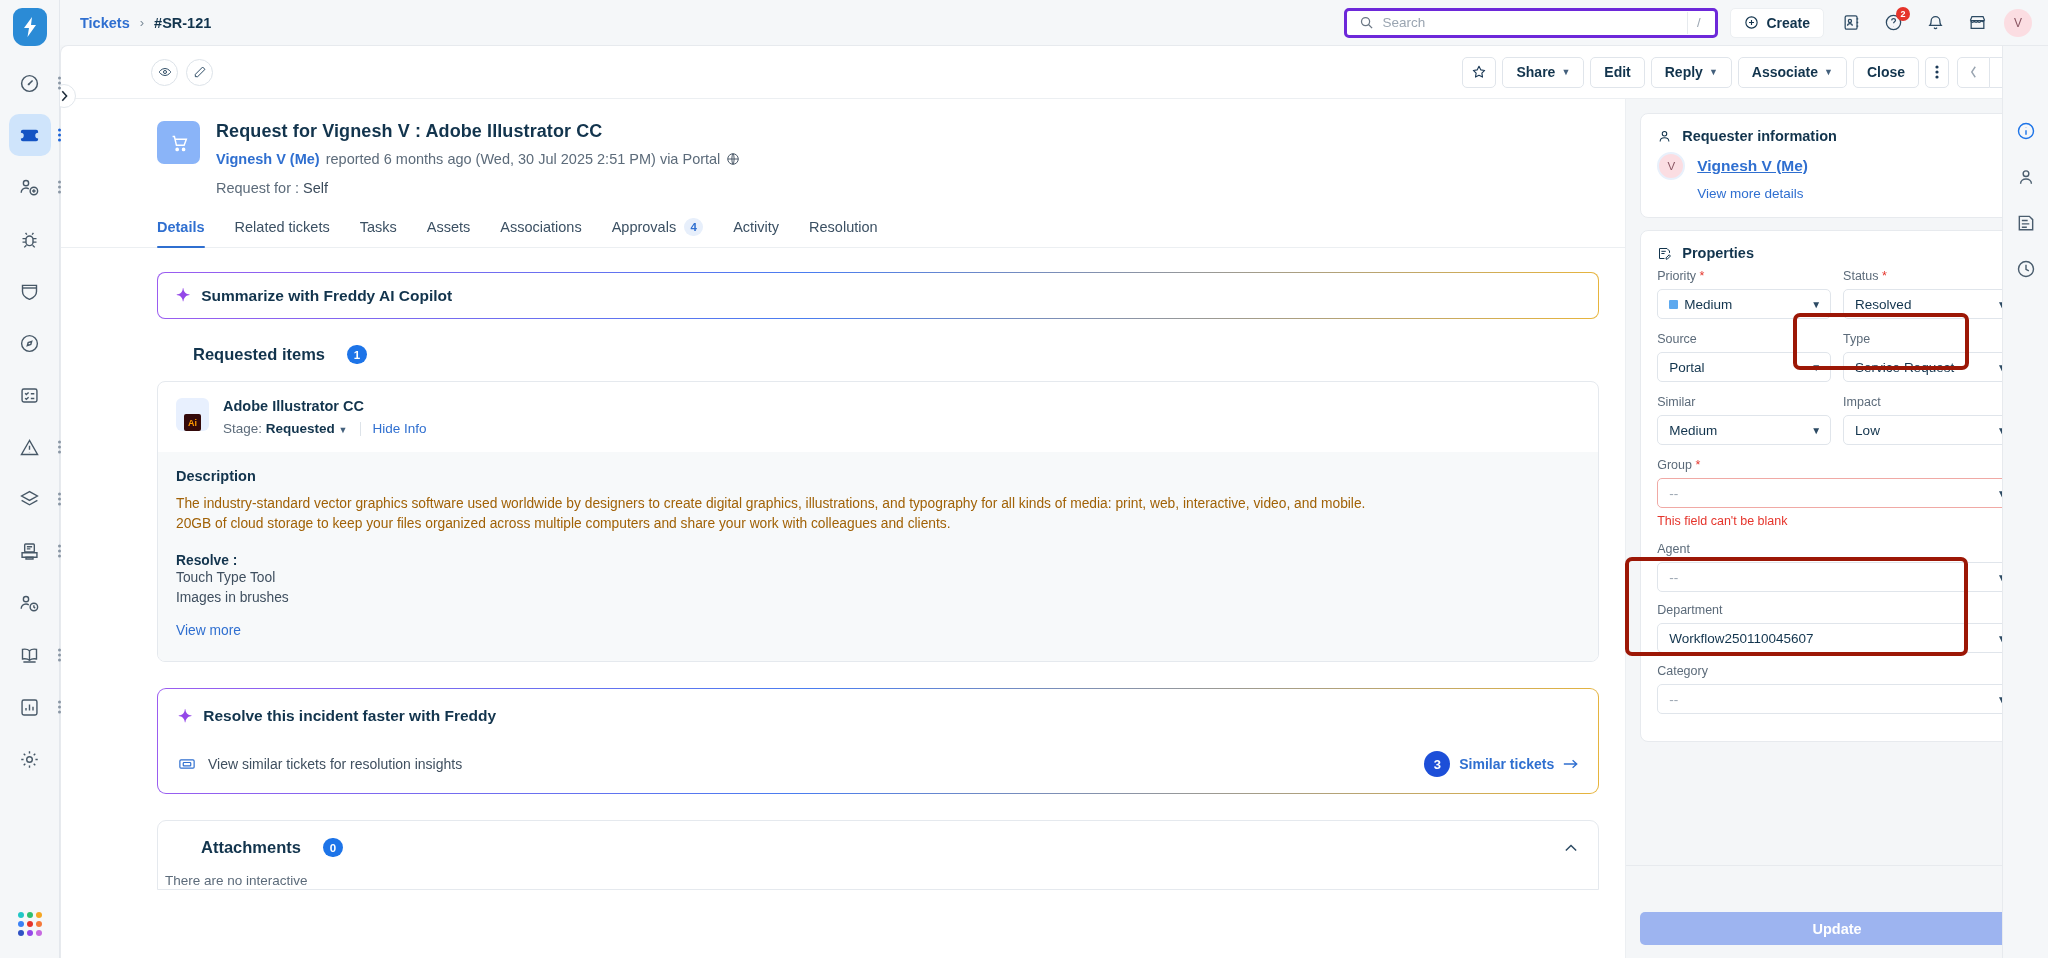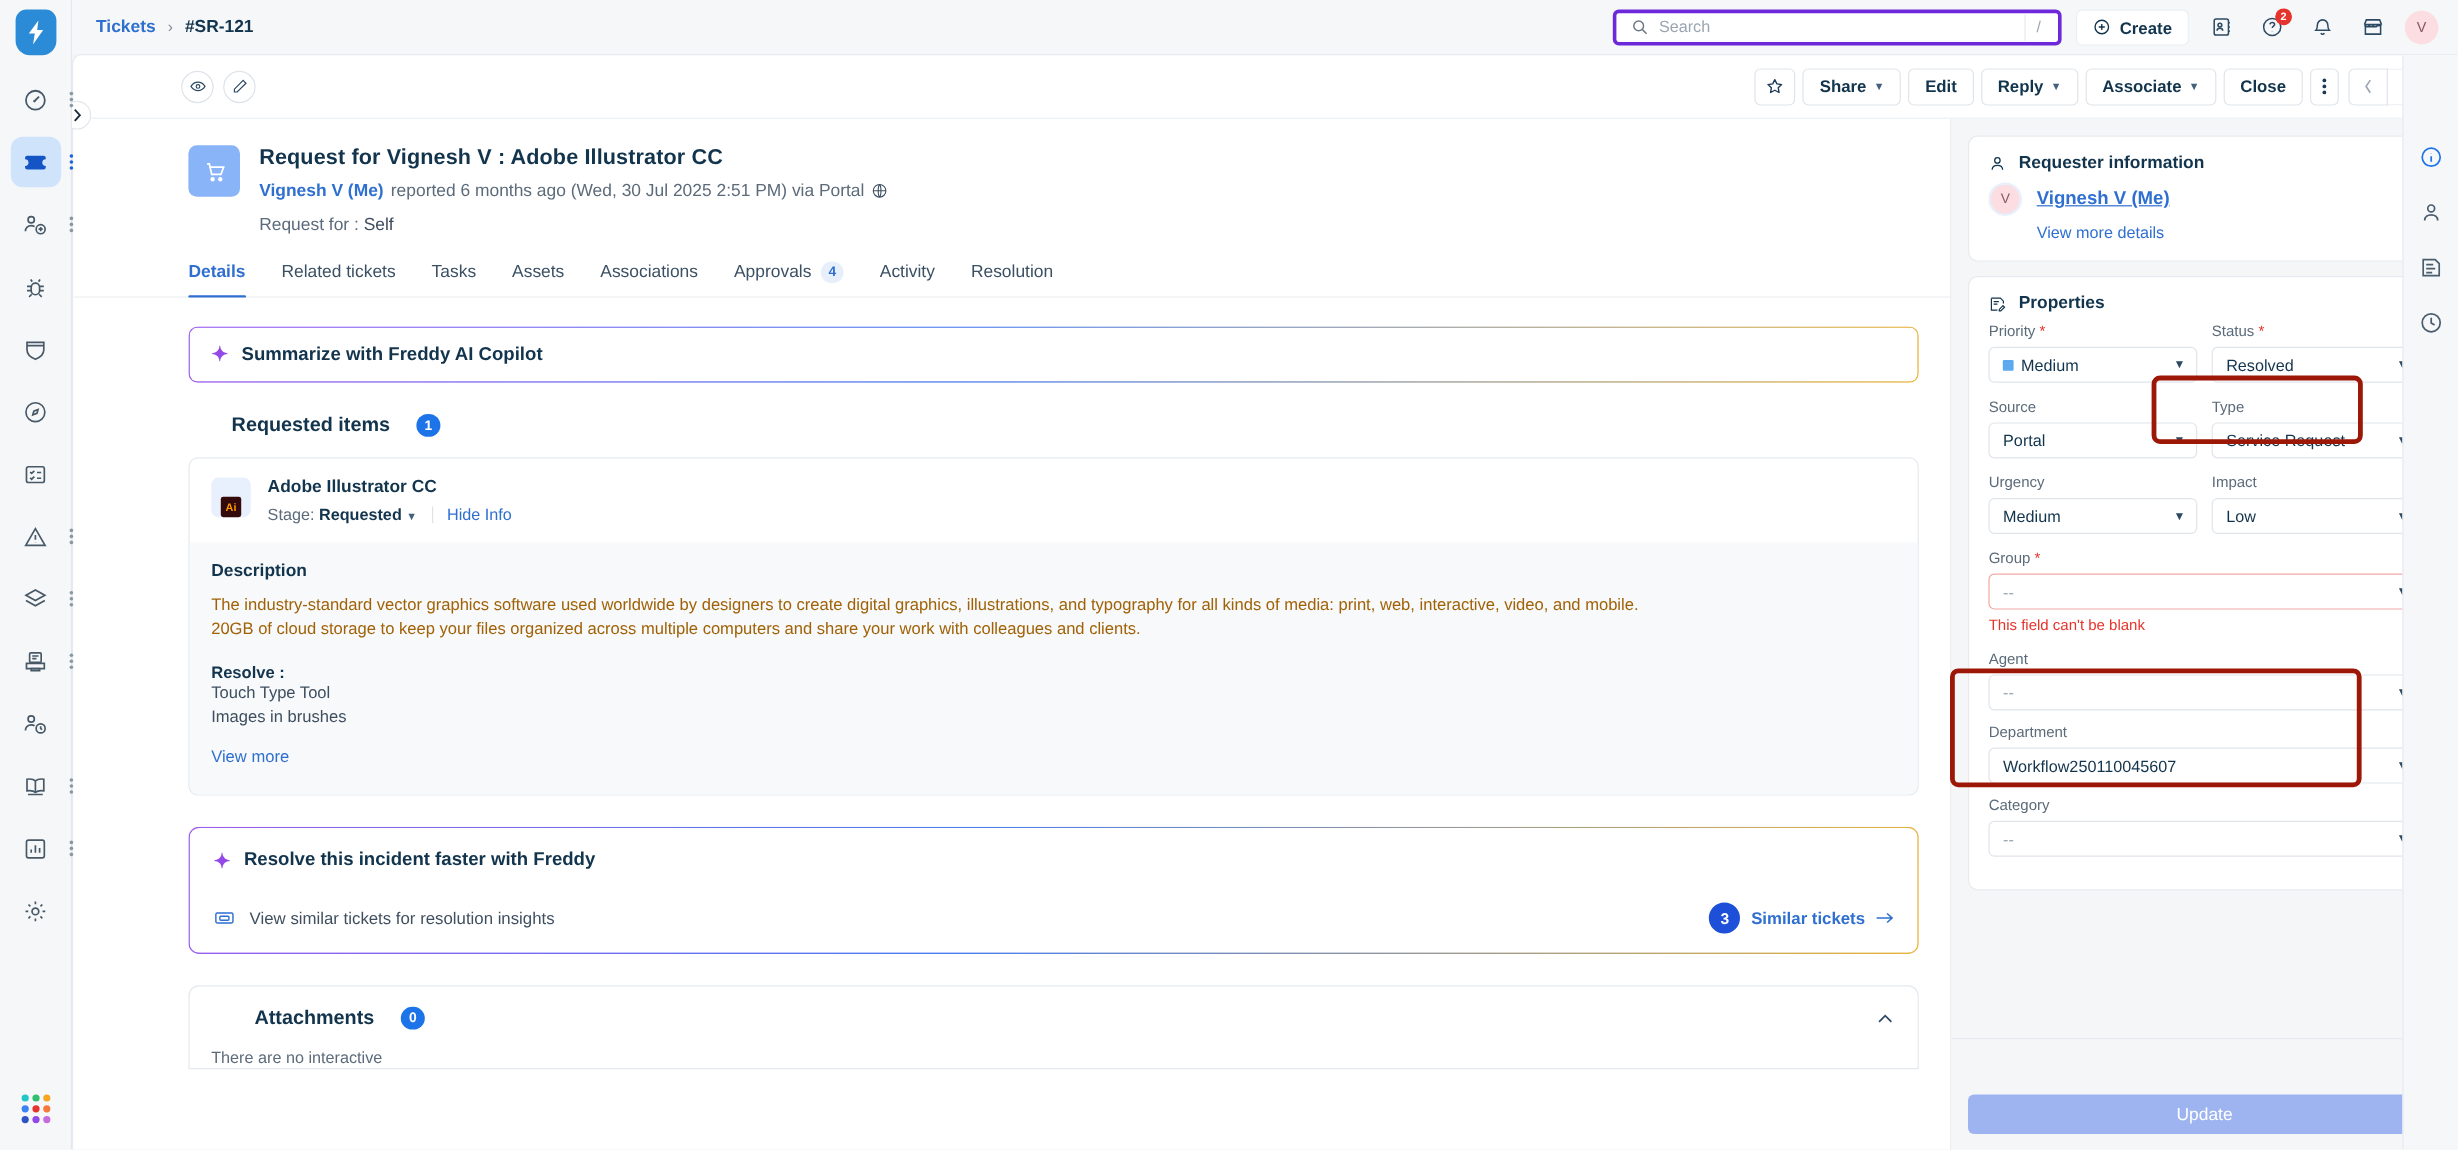--- a/index.html
+++ b/index.html
@@ -214,21 +214,21 @@
   .fc-left { display: flex; align-items: center; gap: 12px; font-size: 14px; color: #3f4f5f; }
   .fc-right { margin-left: auto; display: flex; align-items: center; gap: 9px; }
   .round-num {
     width: 26px; height: 26px; border-radius: 50%; background: #1d4fd8; color: #fff;
     font-size: 13px; font-weight: 700; display: flex; align-items: center; justify-content: center;
   }
   .fc-right a { font-size: 14px; font-weight: 700; color: #2f6fd0; text-decoration: none; }
 
   .att-card {
     margin-top: 26px; border: 1px solid #e5e9ee; border-top-left-radius: 9px;
-    border-top-right-radius: 9px; background: #fff; padding: 17px 18px 0 18px; height: 70px;
+    border-top-right-radius: 9px; background: #fff; padding: 17px 18px 0 7px; height: 70px;
     position: relative;
   }
   .collapse-btn {
     position: absolute; right: 14px; top: 14px; width: 26px; height: 26px;
     display: flex; align-items: center; justify-content: center; color: #2c4a63; font-size: 11px;
   }
   .att-note { font-size: 13.5px; color: #5c6b7a; margin-top: 16px; }
 
   
   .rc-scroll { padding: 14px 14px 0 14px; height: 860px; overflow: hidden; }
@@ -267,21 +267,21 @@
   .err-msg { font-size: 12.5px; color: #e5342b; margin-top: 6px; }
 
   .hl-box { position: absolute; border: 4px solid #9c1706; border-radius: 7px; pointer-events: none; z-index: 12; }
 
   .update-wrap {
     position: absolute; left: 0; right: 0; bottom: 0; background: #f4f6f8;
     border-top: 1px solid #e7eaee; padding: 14px;
   }
   .update-btn {
     height: 33px; width: 100%; background: #9db4f0; color: #fff; border-radius: 5px;
-    font-size: 14.5px; font-weight: 400; display: flex; align-items: center; justify-content: center; margin-top: 32px;
+    font-size: 14.5px; font-weight: 700; display: flex; align-items: center; justify-content: center; margin-top: 32px;
   }
 
   
   .edge {
     position: absolute; right: 0; top: 45px; width: 46px; height: 913px;
     background: #f5f7f9; border-left: 1px solid #e7eaee; z-index: 15;
     display: flex; flex-direction: column; align-items: center; padding-top: 70px; gap: 16px;
   }
   .edge-ic { width: 30px; height: 30px; display: flex; align-items: center; justify-content: center; color: #4a5d6e; }
   .edge-ic.active { color: #1d74e8; }
@@ -844,21 +844,21 @@
                   <div class="fld-label">Type</div>
                   <div class="sel">
                     <span class="v">Service Request</span>
                     <span class="dd">▼</span>
                   </div>
                 </div>
               </div>
 
               <div class="prow">
                 <div class="fld">
-                  <div class="fld-label">Urgency</div>
+                  <div class="fld-label">Similar</div>
                   <div class="sel">
                     <span class="v">Medium</span>
                     <span class="dd">▼</span>
                   </div>
                 </div>
                 <div class="fld">
                   <div class="fld-label">Impact</div>
                   <div class="sel">
                     <span class="v">Low</span>
                     <span class="dd">▼</span>

